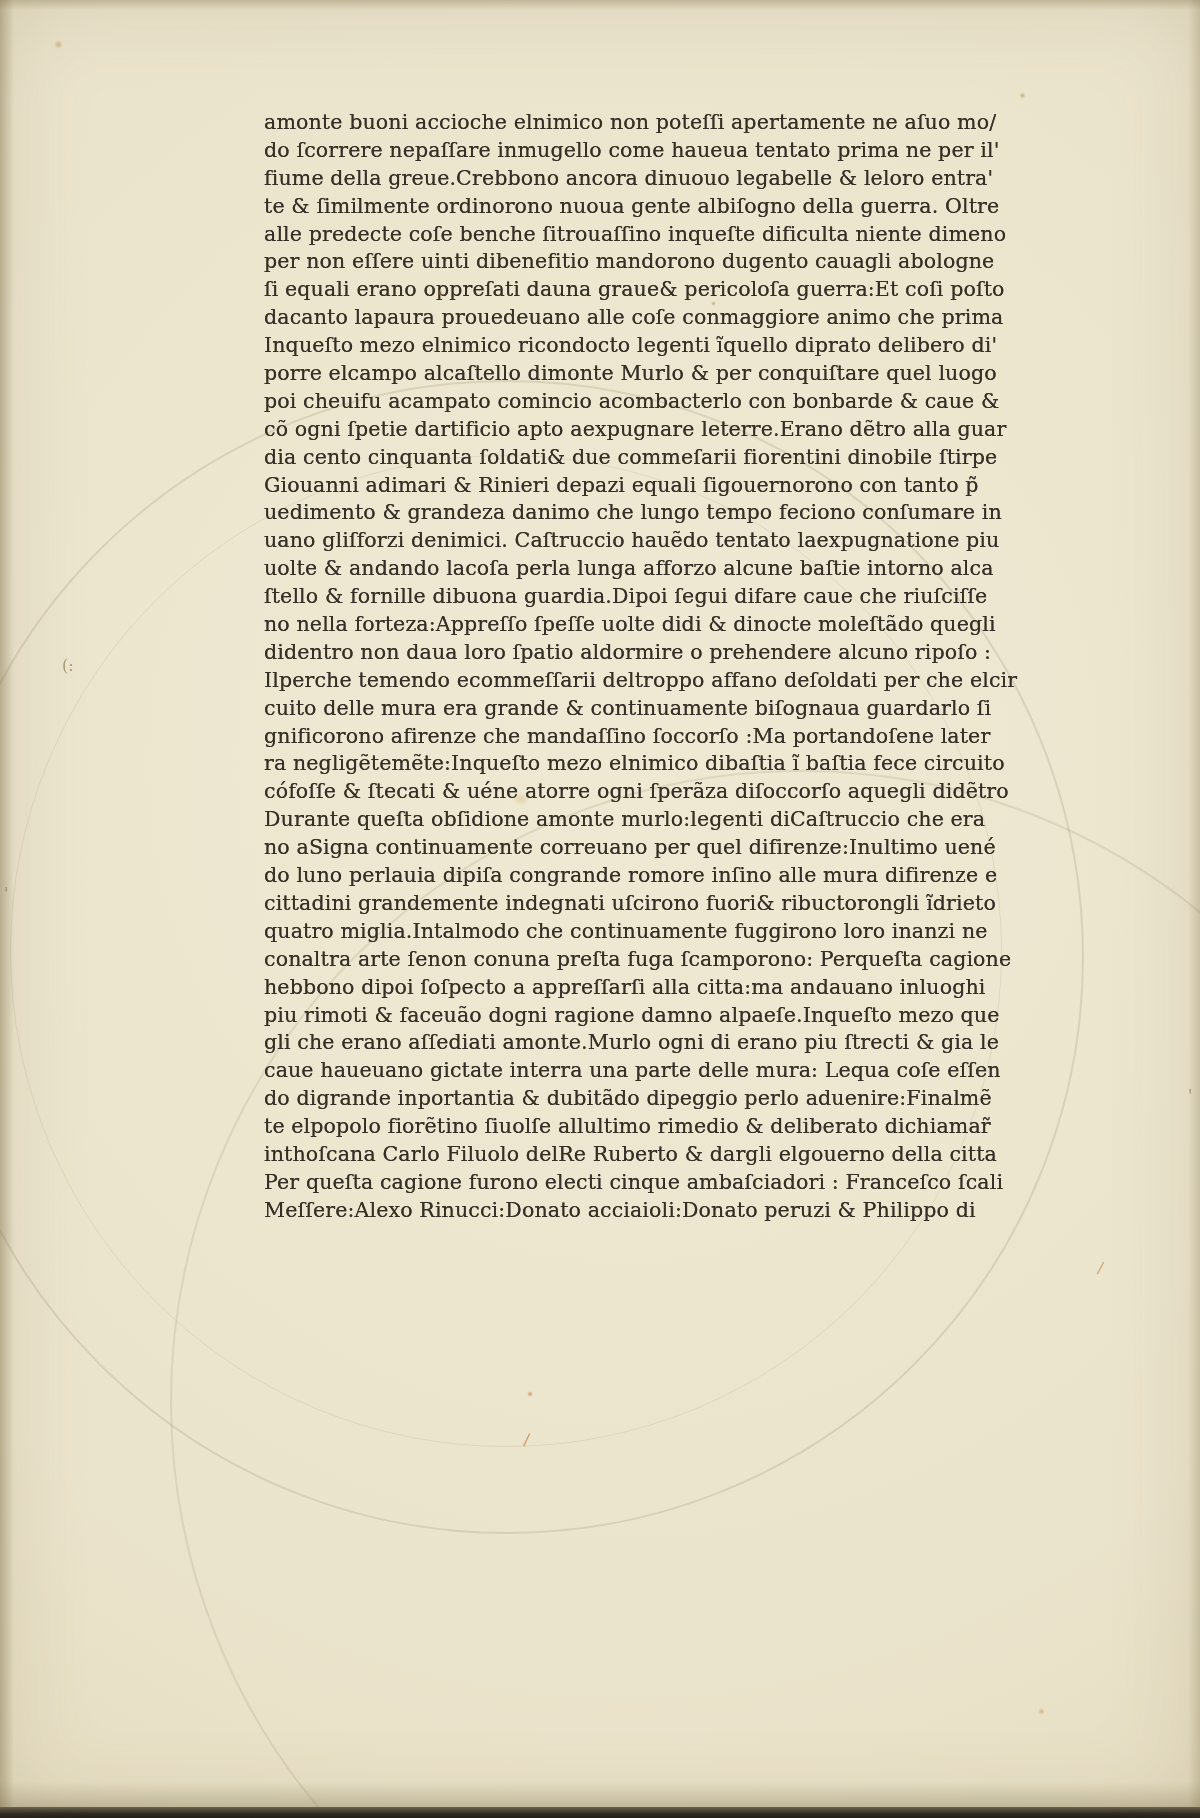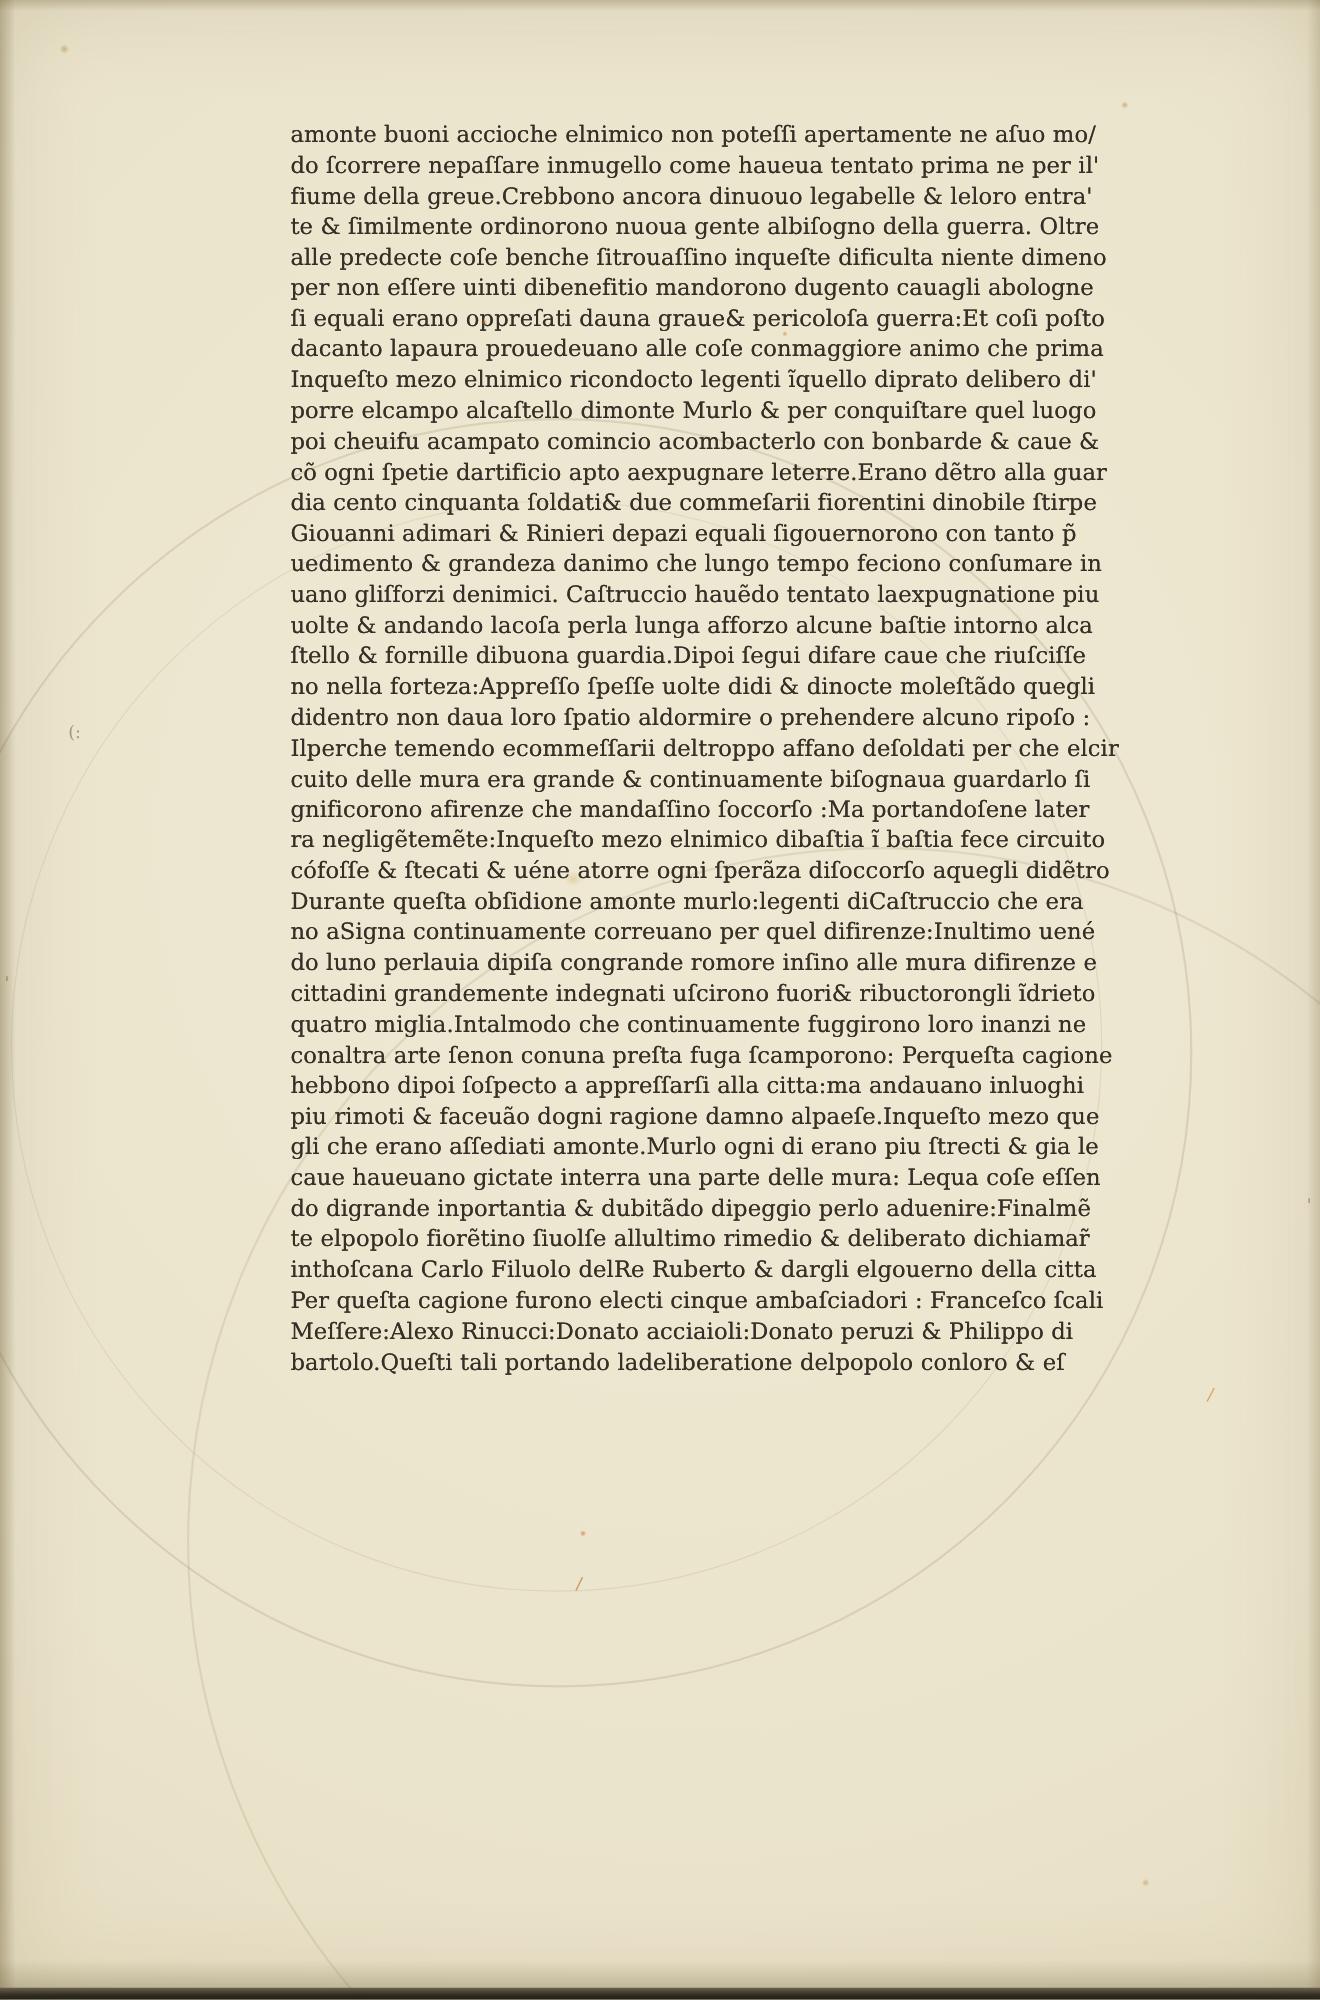--- a/index.html
+++ b/index.html
@@ -107,21 +107,20 @@
     <div class="line">conaltra arte ſenon conuna preſta fuga ſcamporono: Perqueſta cagione</div>
     <div class="line">hebbono dipoi ſoſpecto a appreſſarſi alla citta:ma andauano inluoghi</div>
     <div class="line">piu rimoti &amp; faceuão dogni ragione damno alpaeſe.Inqueſto mezo que</div>
     <div class="line">gli che erano aſſediati amonte.Murlo ogni  di erano piu ſtrecti &amp; gia le</div>
     <div class="line">caue haueuano gictate interra una parte delle  mura: Lequa coſe eſſen</div>
     <div class="line">do digrande inportantia &amp; dubitãdo dipeggio perlo  aduenire:Finalmẽ</div>
     <div class="line">te elpopolo fiorẽtino ſiuolſe allultimo rimedio &amp; deliberato dichiamar̃</div>
     <div class="line">inthoſcana Carlo Filuolo delRe Ruberto &amp; dargli elgouerno della citta</div>
     <div class="line">Per  queſta cagione furono electi cinque ambaſciadori : Franceſco ſcali</div>
     <div class="line">Meſſere:Alexo Rinucci:Donato acciaioli:Donato peruzi &amp; Philippo di</div>
-    <div class="line">bartolo.Queſti tali portando  ladeliberatione  delpopolo conloro &amp; eſ</div>
   </div>
 
   <div class="spot sp1"></div>
   <div class="spot sp2"></div>
   <div class="spot sp3"></div>
   <div class="spot sp4"></div>
   <div class="spot sp5"></div>
   <div class="spot sp6"></div>
   <div class="spot sp7"></div>
   <div class="spot sp8"></div>

